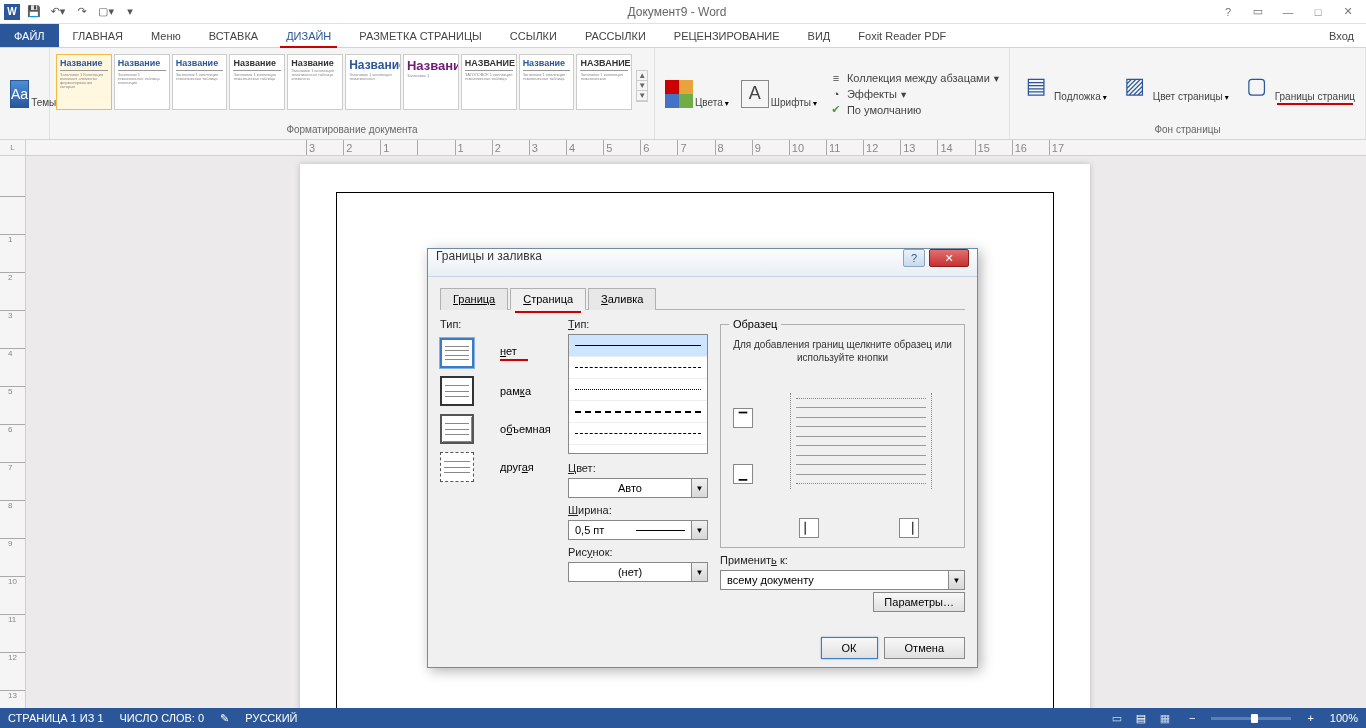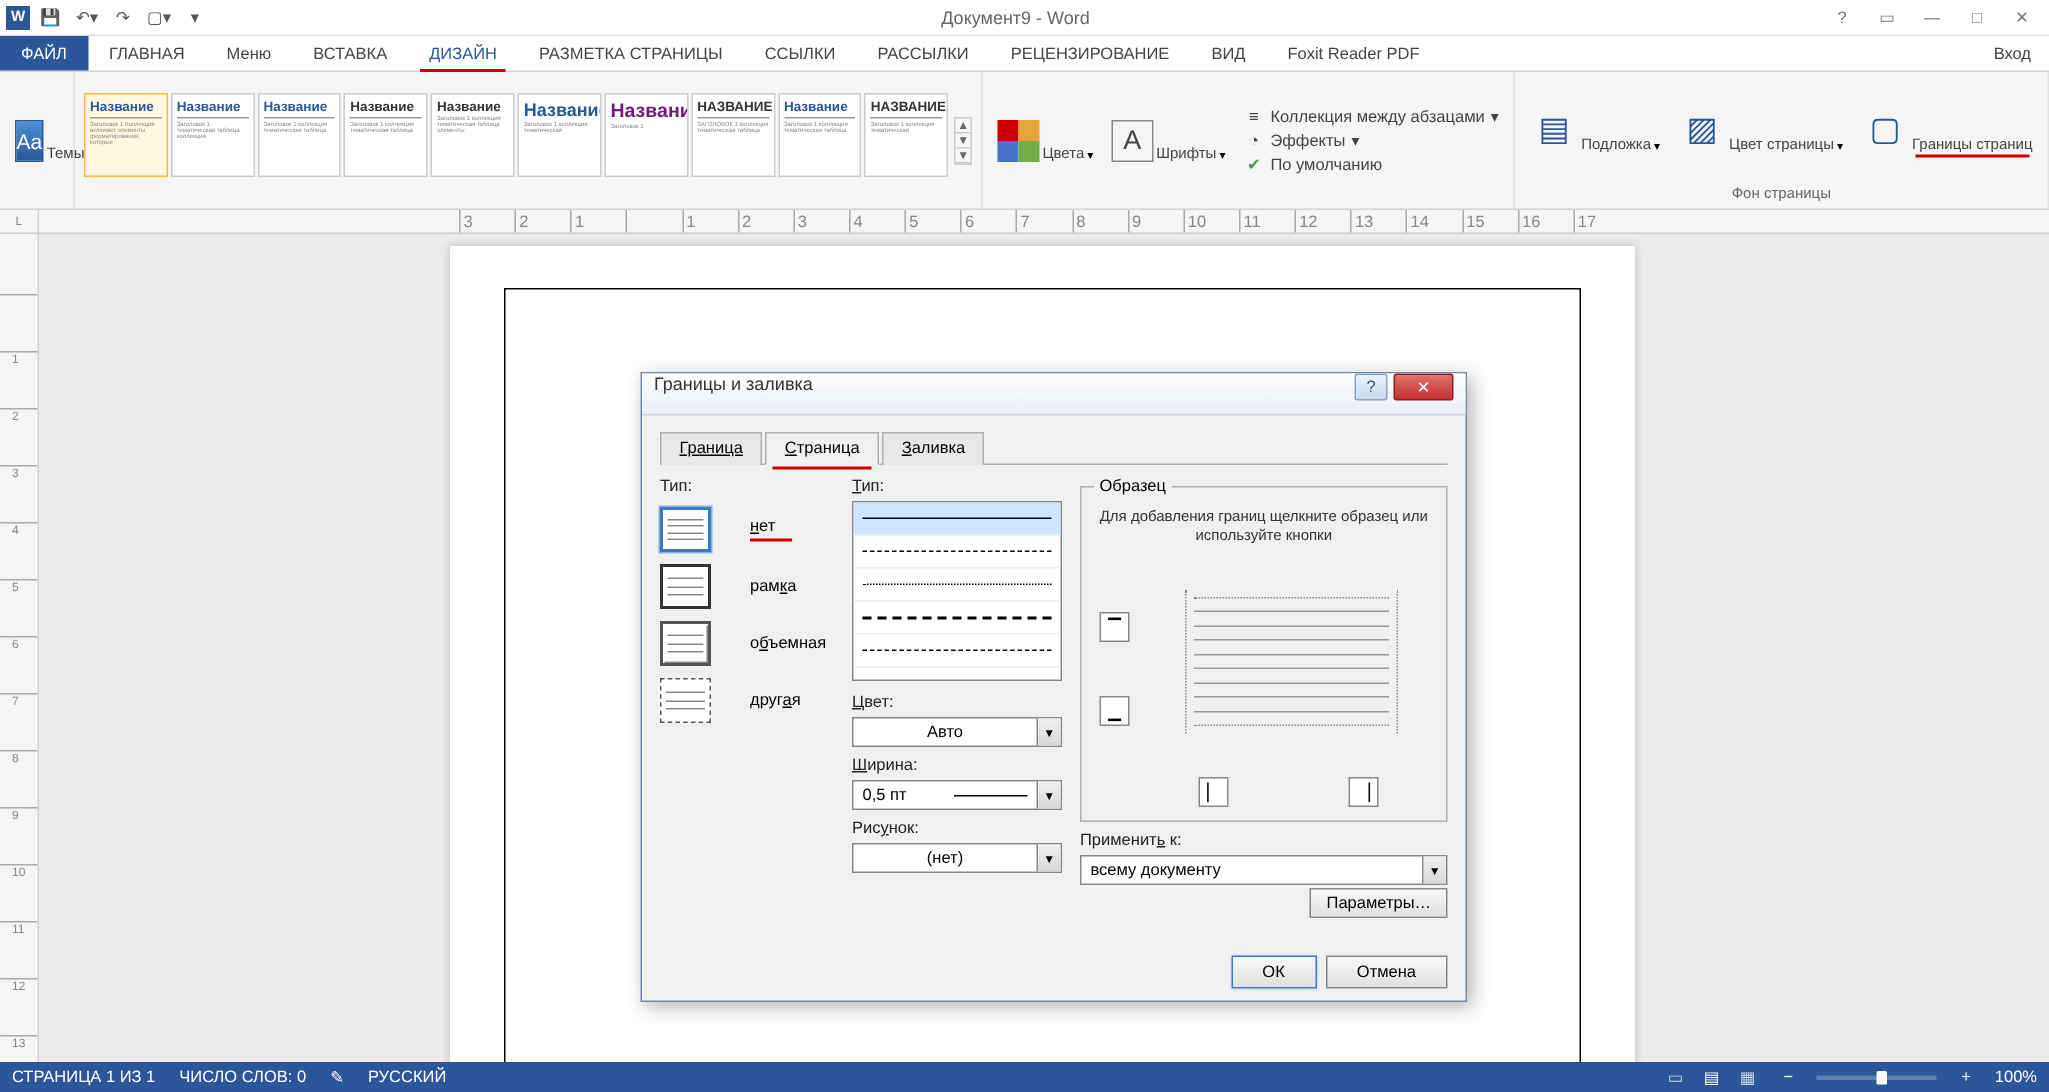--- a/index.html
+++ b/index.html
@@ -209,20 +209,21 @@
             <div class="st-line"></div>
             <div class="st-text">Заголовок 1 коллекция тематическая</div>
           </div>
       </div>
       <div class="gallery-scroll">
           <div>▲</div>
           <div>▼</div>
           <div>▼</div>
         </div>
     </div>
+    <div class="r-group-label">Форматирование документа</div>
   </div>
   <div class="r-group">
     <div class="r-group-body">
       <div class="r-vbtn">
         <div class="colors-icon">
             <div></div>
             <div></div>
             <div></div>
             <div></div>
           </div>

